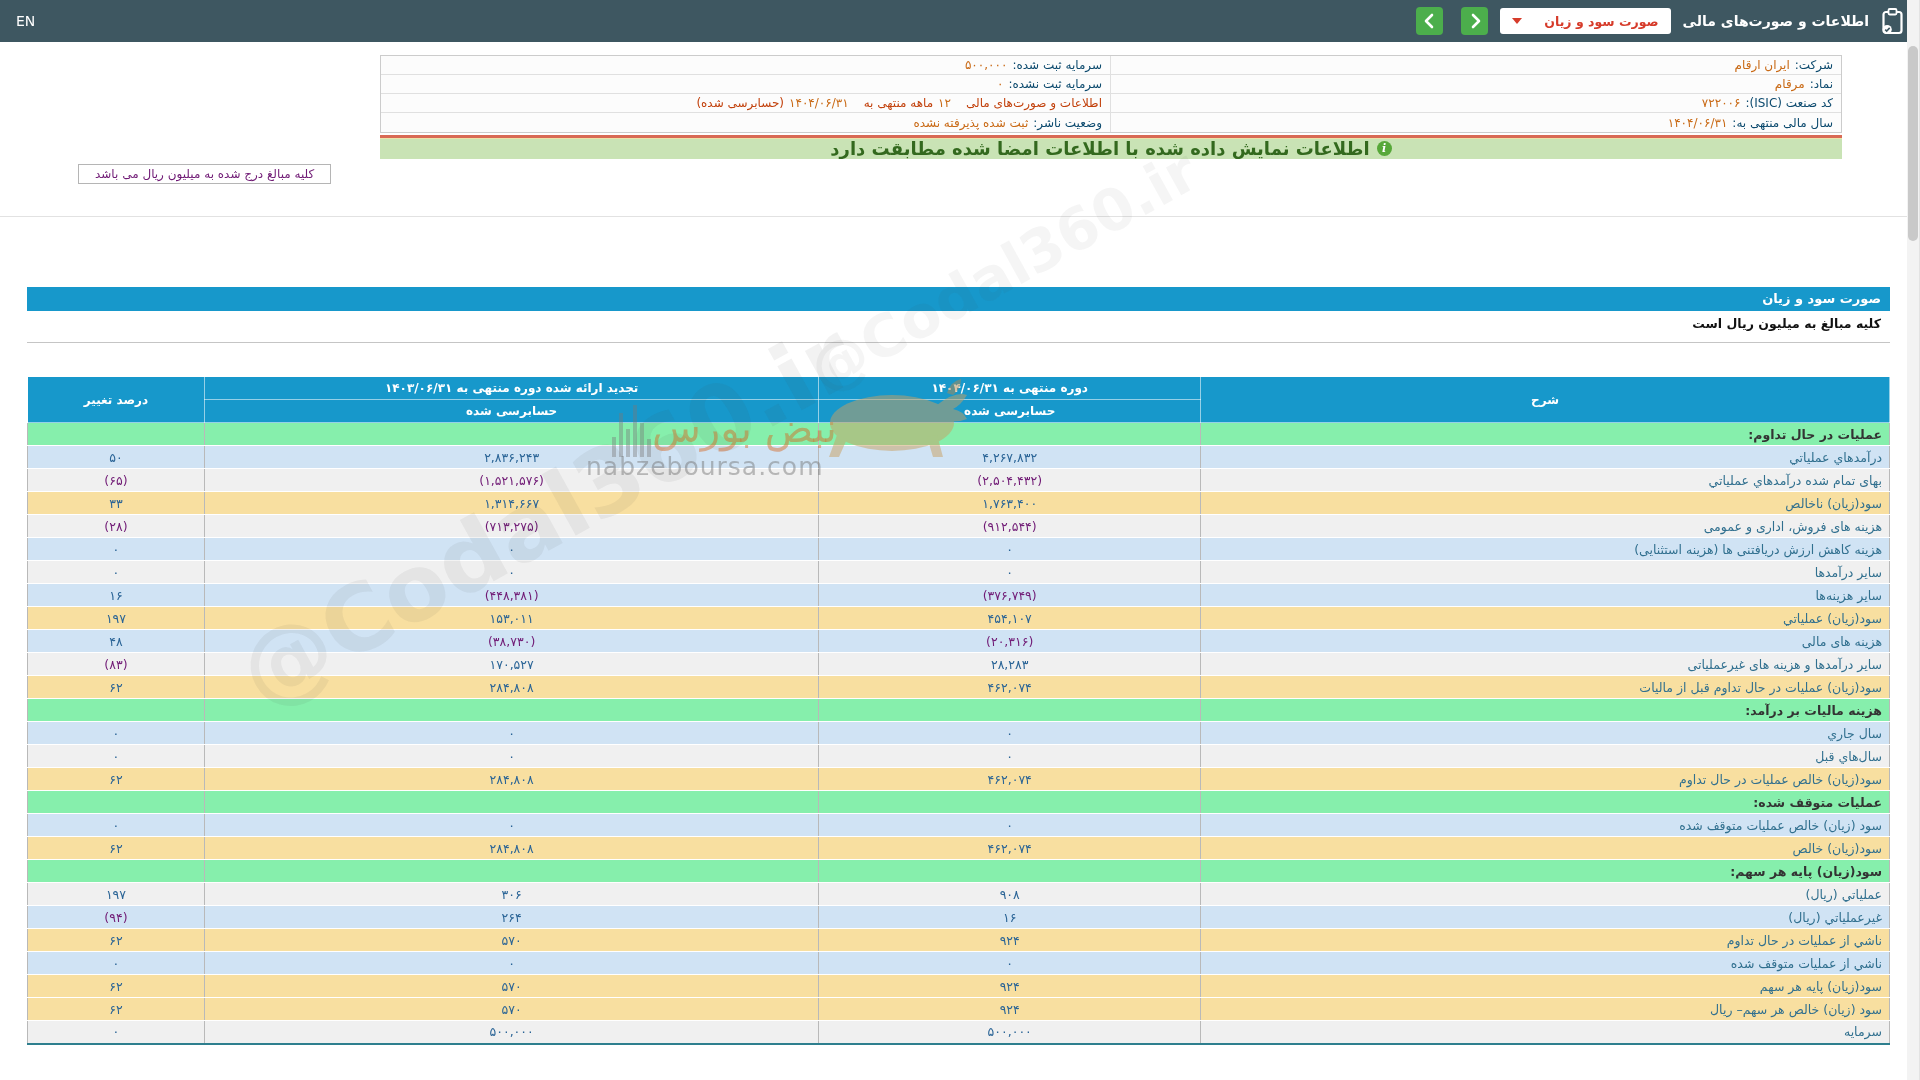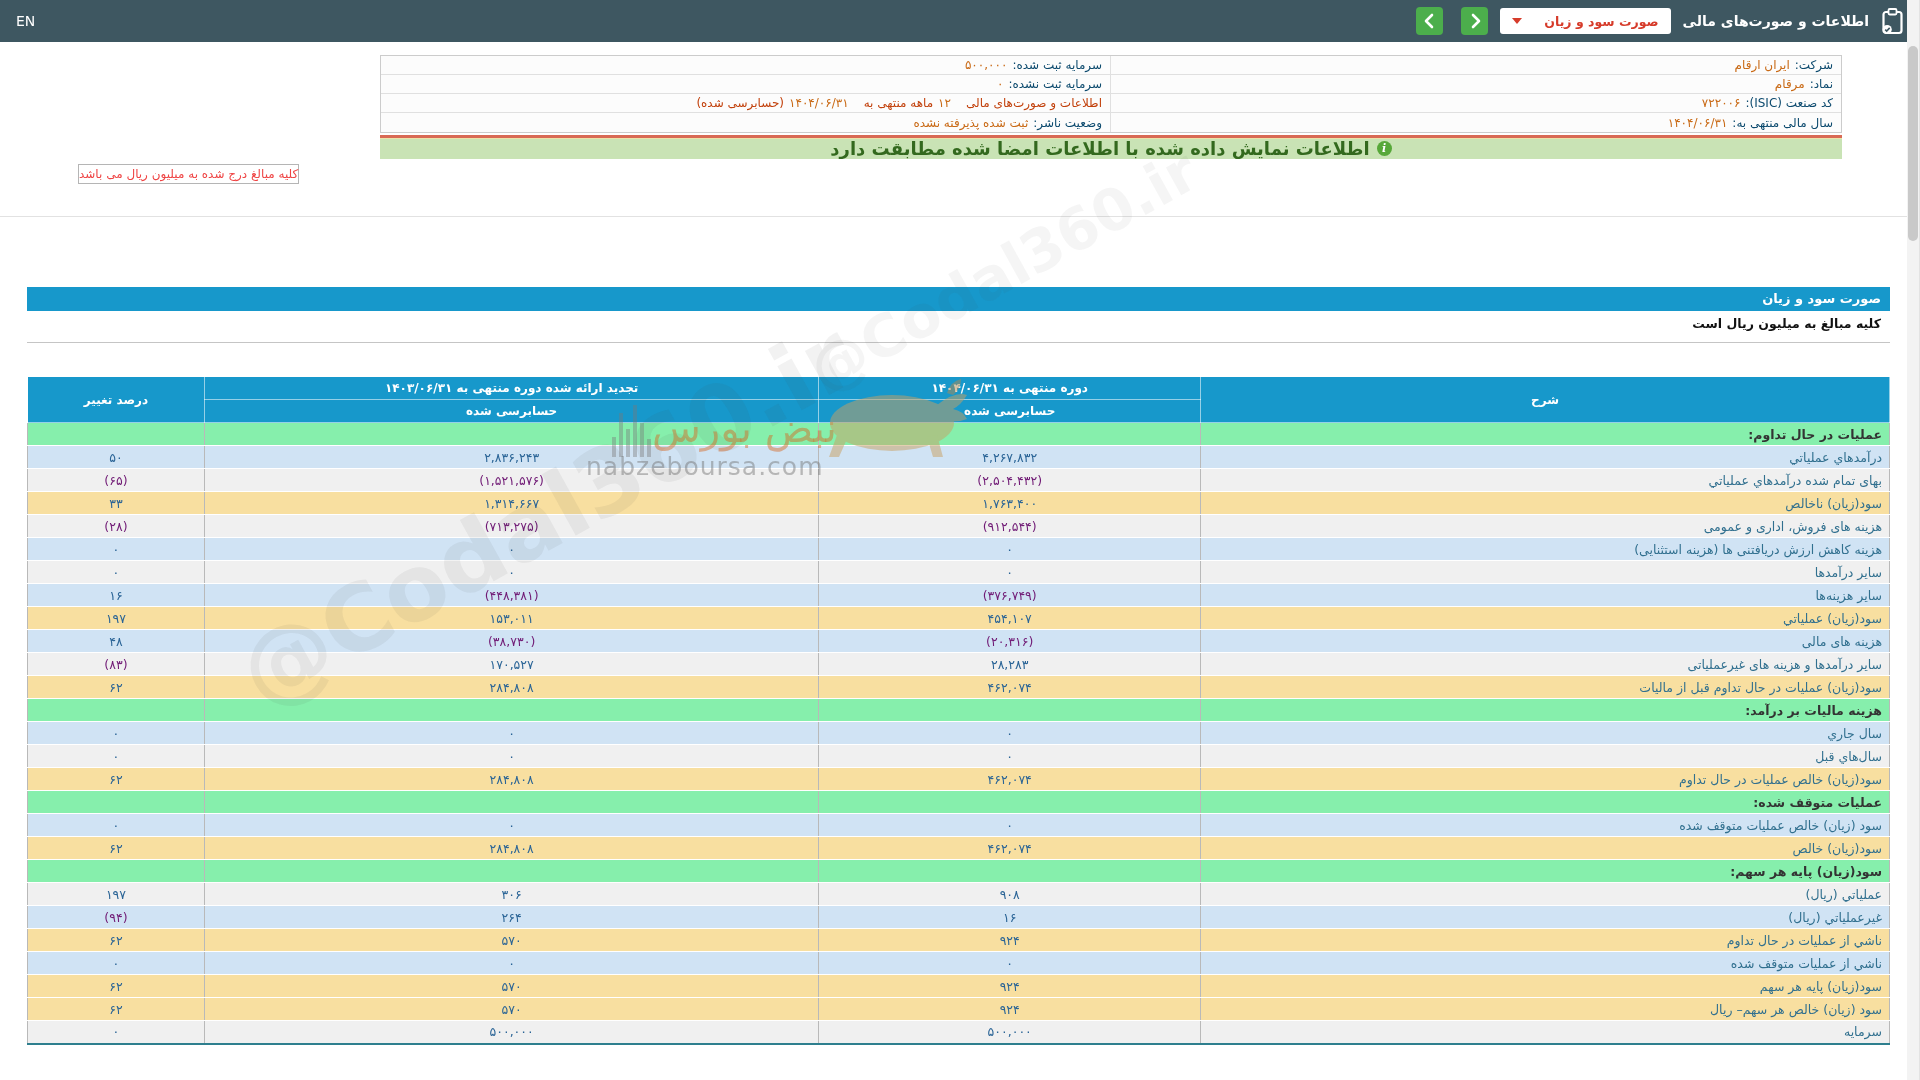--- a/index.html
+++ b/index.html
@@ -36,21 +36,21 @@
   .green-bar { margin:2px 78px 0 380px; background:#c9e3b5; border-top:3px solid #d96a55;
                box-shadow:inset 0 1px 0 #ece4a9; height:24px; display:flex; align-items:center;
                justify-content:center; gap:7px; }
   .green-bar .txt { color:#33691e; font-size:18px; font-weight:bold; }
   .info-dot { width:15px; height:15px; border-radius:50%; background:#57a839; color:#fff;
               font-size:11px; font-weight:bold; display:flex; align-items:center;
               justify-content:center; font-family:"DejaVu Serif",serif; font-style:italic; }
 
   
   .note-box { width:fit-content; margin:5px auto 0 78px; background:#fff;
-              border:1px solid #b5b5b5; padding:2px 0; font-size:12px; color:#ef4444; }
+              border:1px solid #b5b5b5; padding:2px 16px; font-size:12px; color:#701a75; }
   .divider { border-top:1px solid #e2e2e2; margin-top:32px; }
 
   
   .statement { margin:70px 30px 0 27px; position:relative; }
   .stmt-title { background:#1798cb; color:#fff; font-size:13px; font-weight:bold;
                 height:24px; line-height:24px; padding:0 9px; }
   .stmt-note { height:32px; line-height:25px; font-size:12.5px; font-weight:bold;
                color:#111; padding:0 9px; border-bottom:1px solid #c5c5c5; background:#fff; }
   .spacer { height:33px; }
 

